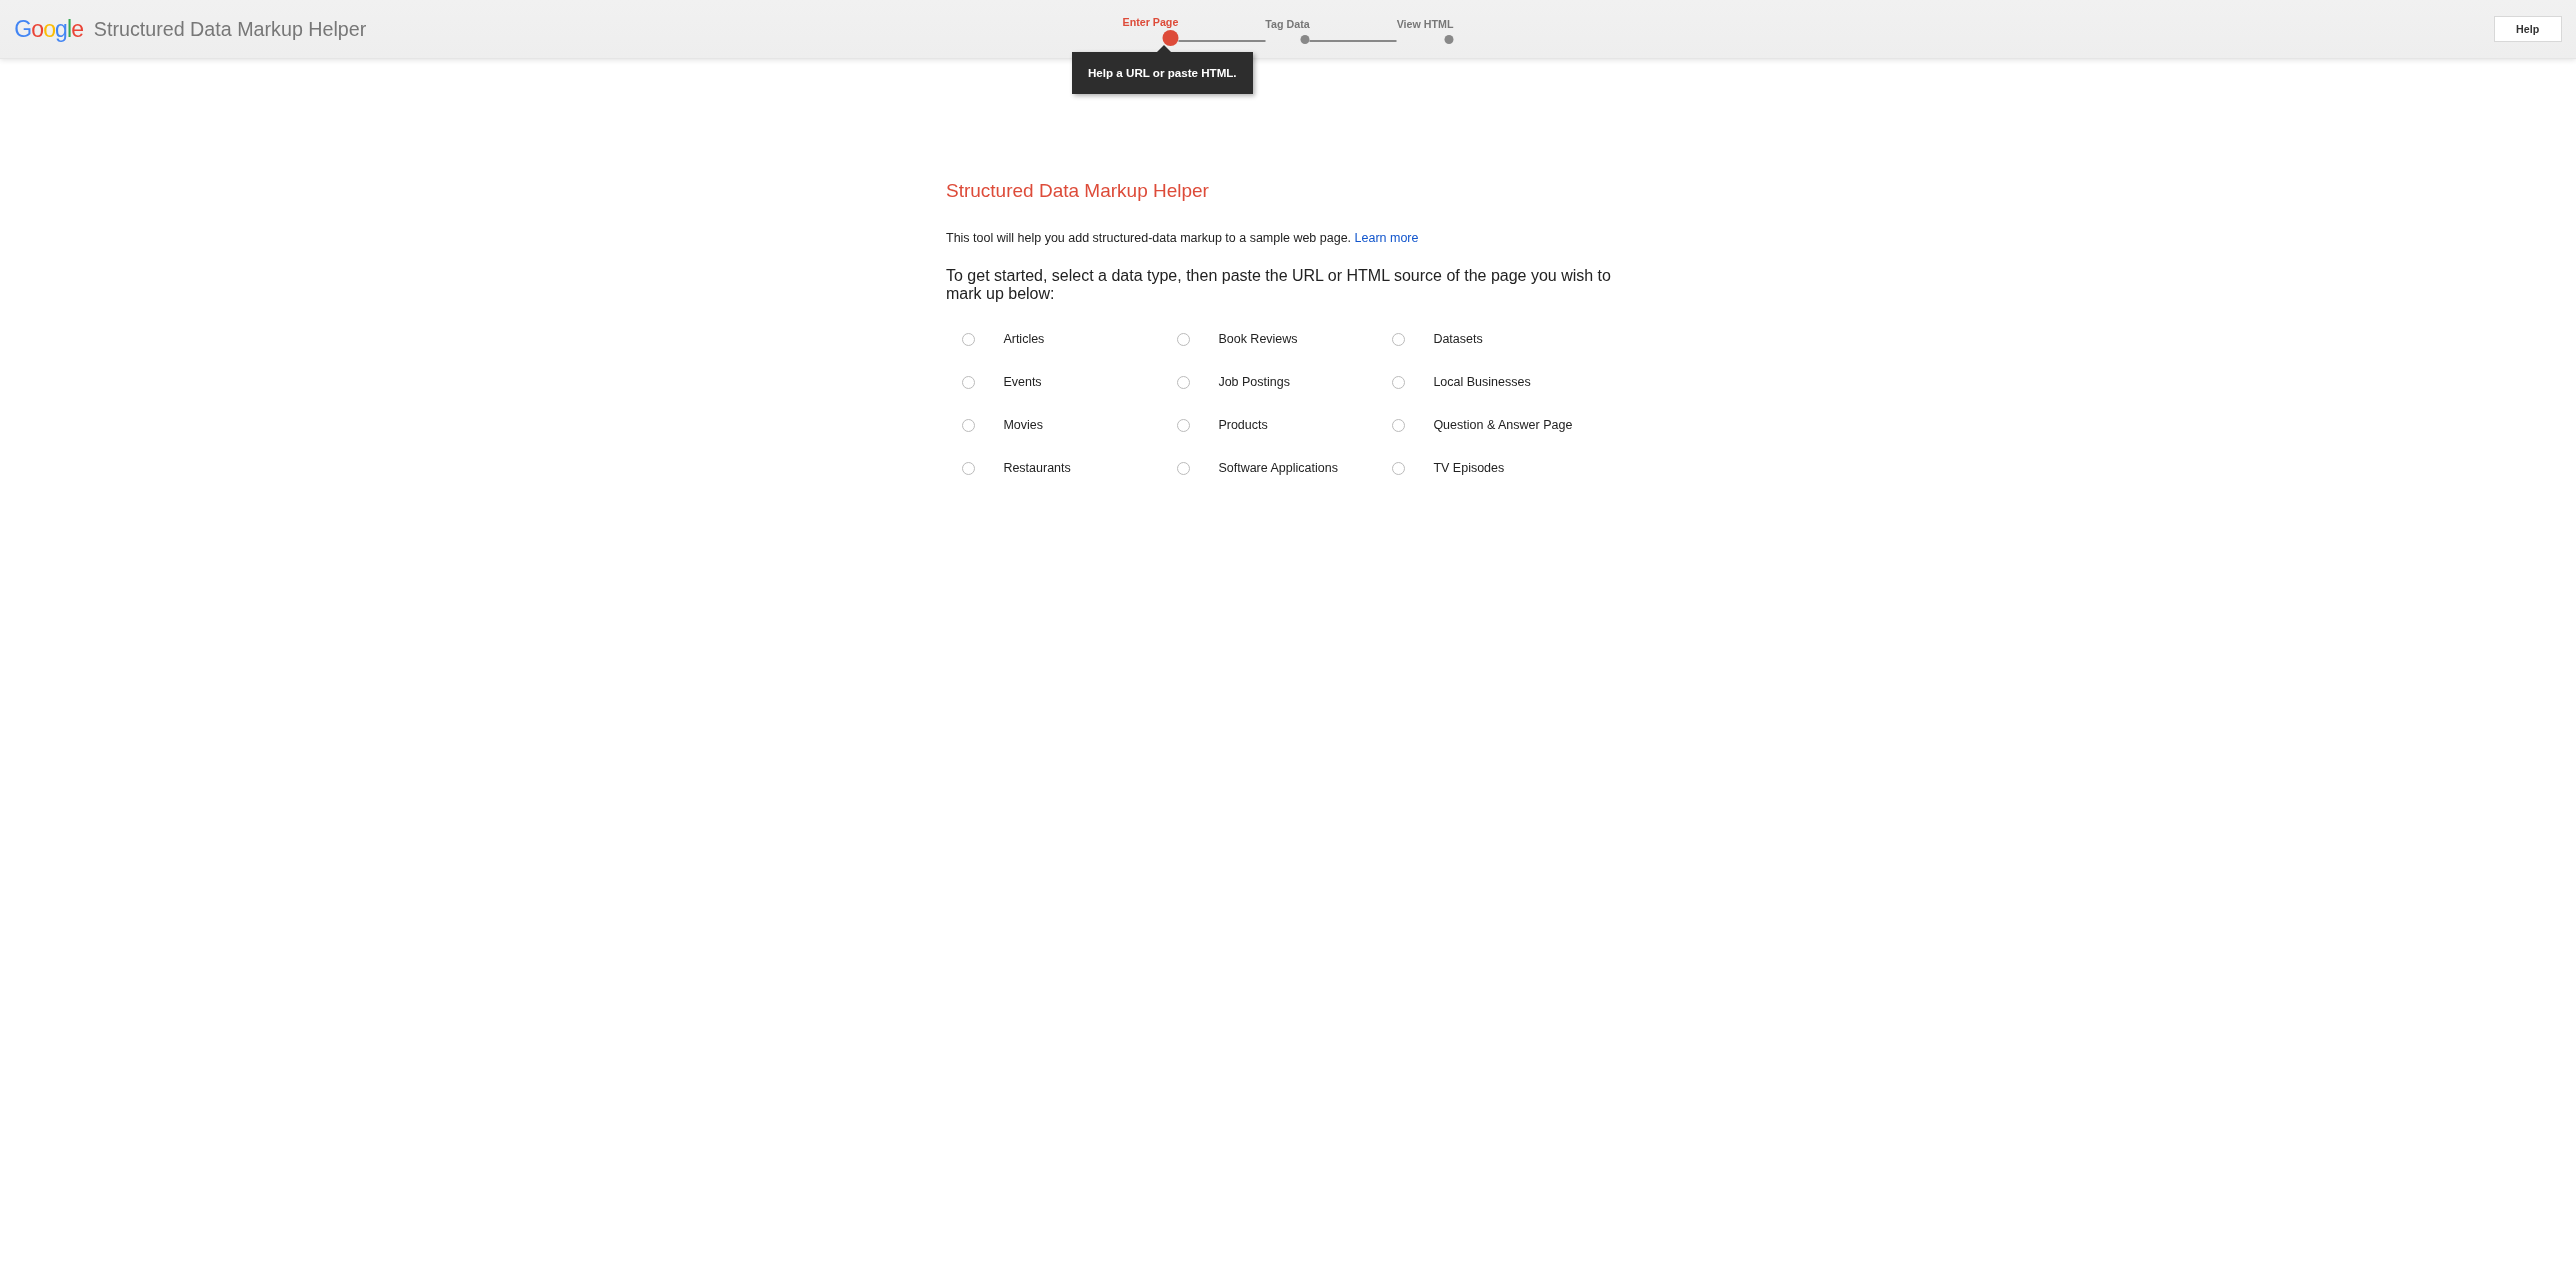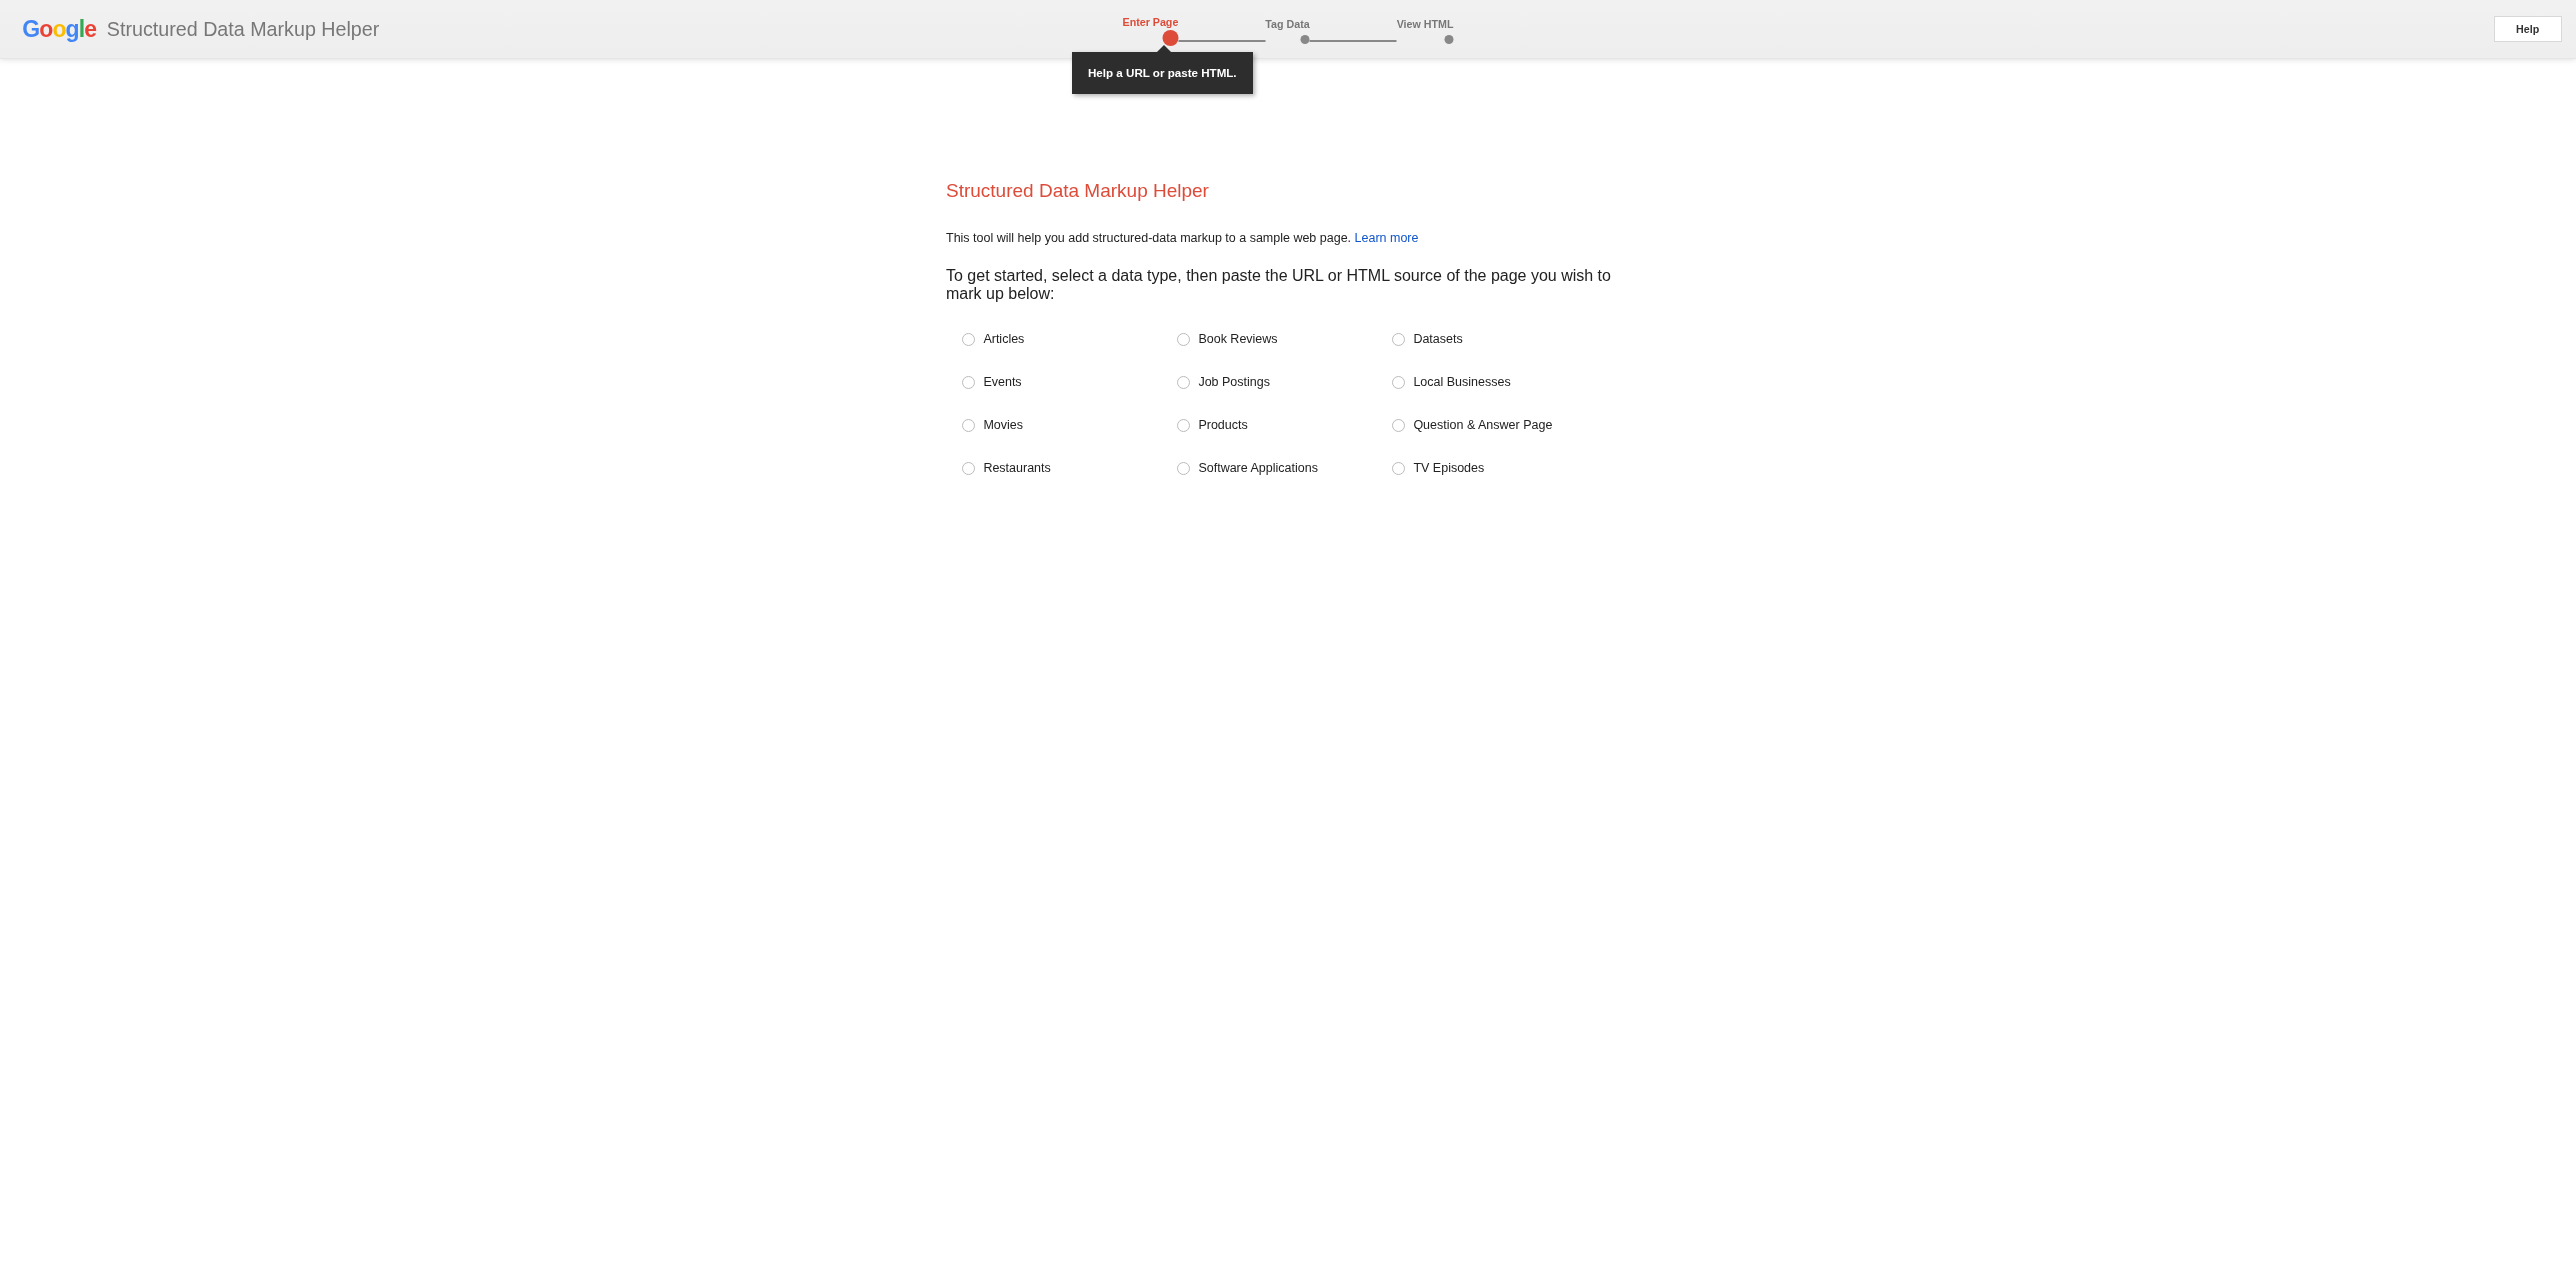--- a/index.html
+++ b/index.html
@@ -24,23 +24,22 @@
       padding: 0 14.3px;
     }
     .logo-block {
       display: flex;
       align-items: center;
       gap: 10.7px;
     }
     .google-logo {
       font-family: Arial, sans-serif;
       font-size: 23px;
-      font-weight: bold;
+      font-weight: normal;
       letter-spacing: -0.9px;
-      margin-left: 8px;
     }
     .google-logo .g1 { color: #4285F4; }
     .google-logo .g2 { color: #EA4335; }
     .google-logo .g3 { color: #FBBC05; }
     .google-logo .g4 { color: #4285F4; }
     .google-logo .g5 { color: #34A853; }
     .google-logo .g6 { color: #EA4335; }
     .app-title {
       font-size: 19.7px;
       color: #777;
@@ -168,21 +167,21 @@
       margin-top: 29px;
       margin-left: 16px;
       display: grid;
       grid-template-columns: repeat(3, 215px);
       row-gap: 29px;
       column-gap: 0;
     }
     .radio-item {
       display: flex;
       align-items: center;
-      gap: 8px;
+      gap: 28px;
       cursor: pointer;
     }
     .radio-circle {
       width: 13.4px;
       height: 13.4px;
       border: 0.9px solid #bbb;
       border-radius: 50%;
       background: #fff;
       flex-shrink: 0;
     }

